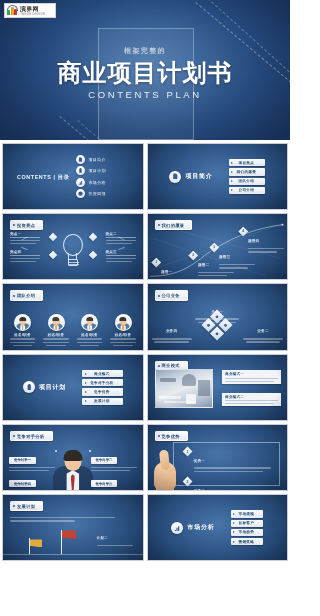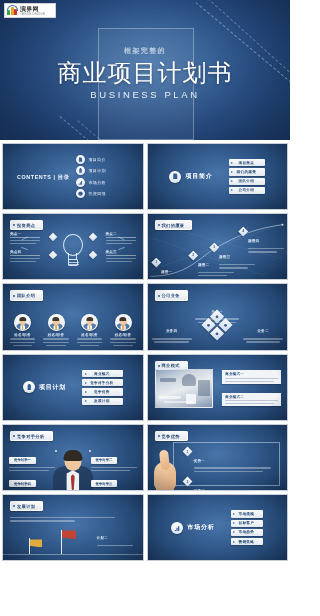--- a/index.html
+++ b/index.html
@@ -44,21 +44,21 @@
   .cover .txt{
     position:absolute; left:0; top:0; width:290px; height:140px;
     display:flex; flex-direction:column; align-items:center; justify-content:center;
     padding-top:6px;
   }
   .cover .sub-cn{
     color:rgba(255,255,255,.62); font-size:7px; letter-spacing:1.4px;
     margin-bottom:4px; font-weight:bold;
   }
   .cover .main-cn{
-    color:#ffffff; font-size:24px; font-weight:normal; letter-spacing:1px;
+    color:#ffffff; font-size:24px; font-weight:bold; letter-spacing:1px;
     line-height:1.05; text-shadow:0 1px 3px rgba(0,0,0,.35);
   }
   .cover .sub-en{
     color:rgba(255,255,255,.88); font-size:9.5px; letter-spacing:2.6px;
     margin-top:3px;
   }
 
   
   .logo{
     position:absolute; left:4px; top:3px; width:52px; height:15px;
@@ -263,21 +263,21 @@
 <div class="cover">
   <div class="vig"></div>
   <div class="diag d1"></div>
   <div class="diag d2"></div>
   <div class="diag d3"></div>
   <div class="diag d4"></div>
   <div class="frame"></div>
   <div class="txt">
     <div class="sub-cn">框架完整的</div>
     <div class="main-cn">商业项目计划书</div>
-    <div class="sub-en">BUSINESS PLAN</div>
+    <div class="sub-en">CONTENTS PLAN</div>
   </div>
 
   <div class="logo">
     <div class="mark">
       <span class="arc"></span>
         <i class="b1"></i>
         <i class="b2"></i>
         <i class="b3"></i>
     </div>
     <div class="ltxt">

